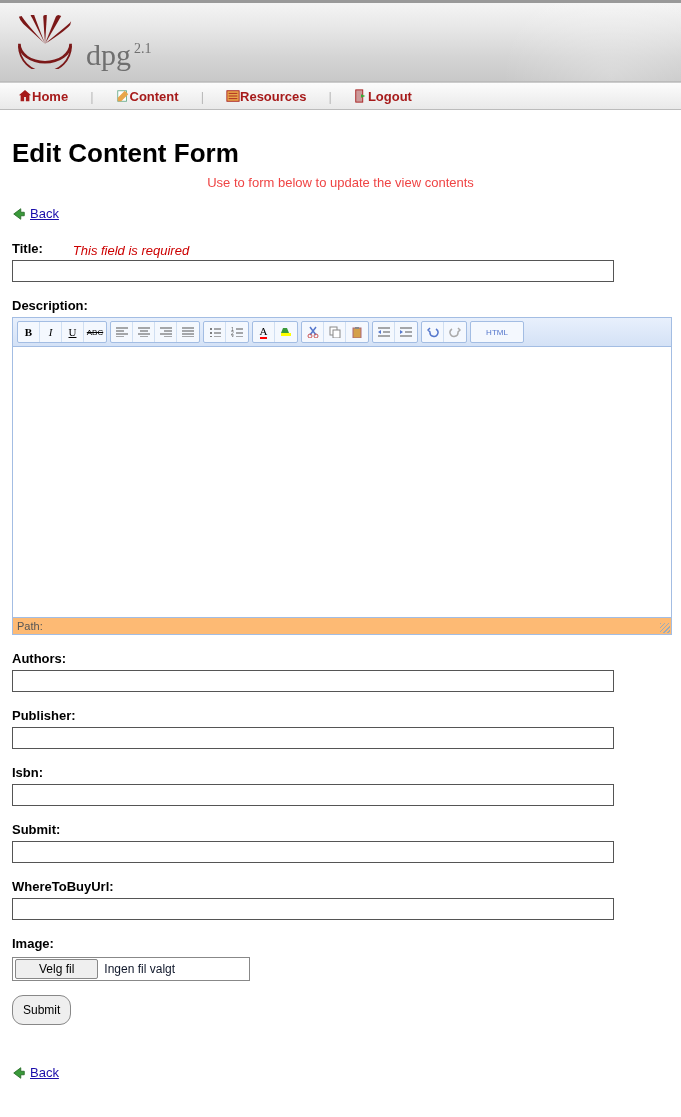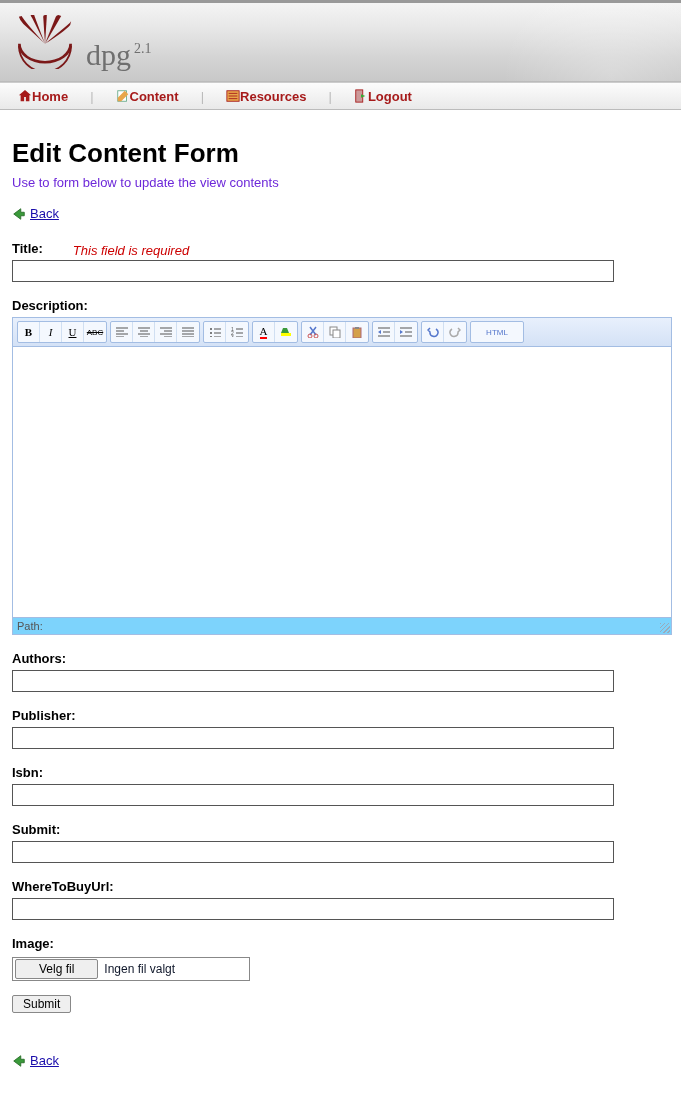--- a/index.html
+++ b/index.html
@@ -71,22 +71,23 @@
   .nav-icon { width:14px; height:14px; display:inline-block; }
   .content {
     padding: 12px 12px 20px 12px;
   }
   h1 {
     font-size: 26px;
     margin: 16px 0 6px 0;
   }
   .subtitle {
     font-size: 13px;
-    color:#6d28d9;
+    color:#ef4444;
     margin-bottom: 16px;
+    text-align: center;
   }
   .back-link {
     display:flex;
     align-items:center;
     gap:4px;
     margin-bottom: 20px;
     margin-top: 10px;
   }
   .back-arrow {
     width:14px; height:14px;
@@ -144,21 +145,21 @@
     cursor:pointer;
     font-size: 11px;
     border-right:1px solid #d0dff2;
   }
   .tb-btn:last-child { border-right:none; }
   .editor-body {
     height: 270px;
     background:#fff;
   }
   .editor-status {
-    background: #7dd3fc;
+    background: #fdba74;
     border-top: 1px solid #a3bde3;
     font-size: 11px;
     padding: 2px 4px;
     color:#555;
     position:relative;
   }
   .resize-handle {
     position:absolute;
     right:1px; bottom:1px;
     width:10px; height:10px;
@@ -183,23 +184,23 @@
     cursor:pointer;
   }
   .file-text {
     font-size: 12px;
     padding-left: 4px;
     color:#0f172a;
   }
   .submit-btn {
     background: #efefef;
     border: 1px solid #888;
-    border-radius:2px;
+    border-radius:11px;
     font-size: 12px;
-    padding: 1px 10px;
+    padding: 7px 10px;
     margin-top: 14px;
     cursor:pointer;
   }
 </style>
 </head>
 <body>
 
 <div class="header">
   <div class="logo-wrap">
     <svg class="logo-svg" viewBox="0 0 60 60">

